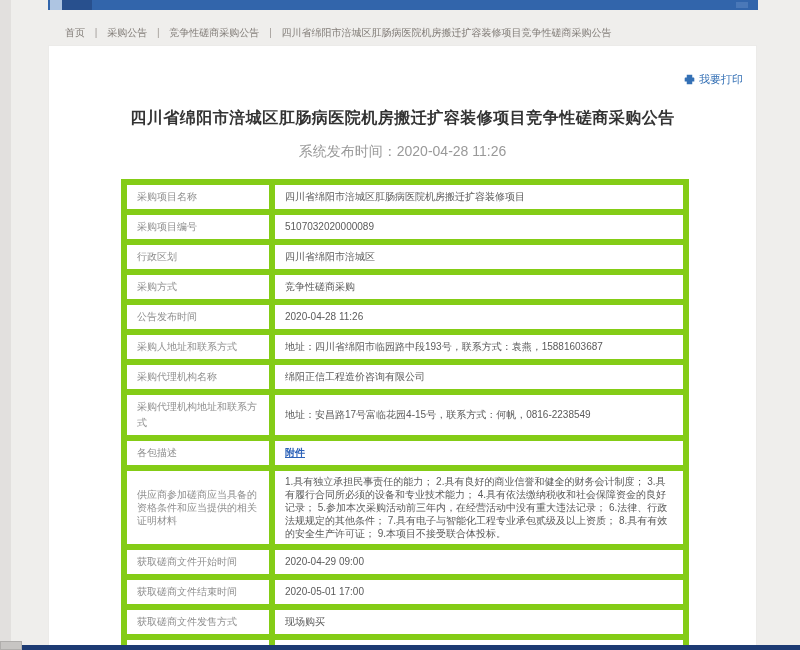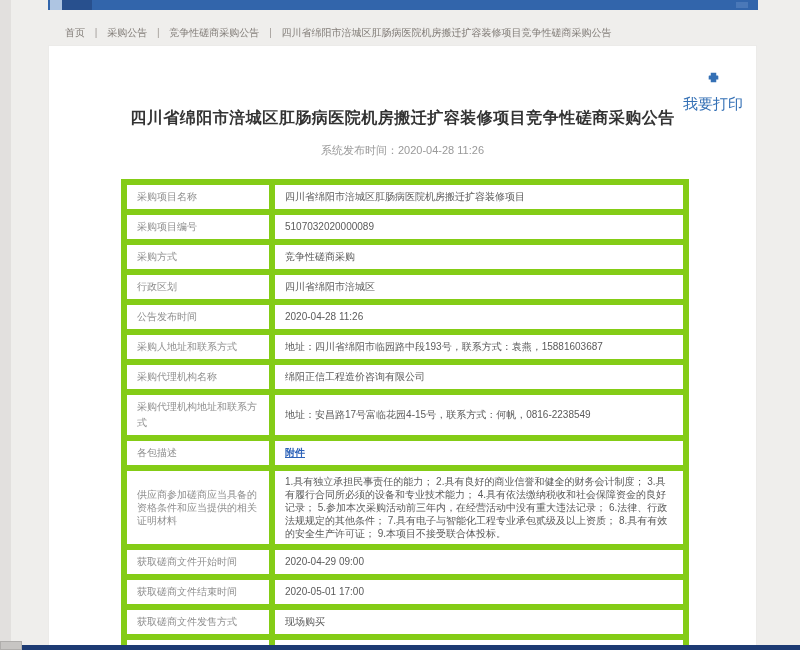--- a/index.html
+++ b/index.html
@@ -11,25 +11,25 @@
   .topbar-logo{position:absolute;left:2px;top:0;width:12px;height:10px;background:#aec5e2;}
   .topbar-active{position:absolute;left:14px;top:0;width:30px;height:10px;background:#28508e;}
   .topbar-right-ic{position:absolute;right:10px;top:2px;width:12px;height:6px;background:#4a78b8;}
   
   .breadcrumb{position:absolute;left:65px;top:26px;font-size:10px;color:#827d78;white-space:nowrap;}
   .breadcrumb a{color:#827d78;text-decoration:none;}
   .breadcrumb .sep{margin:0 7px;color:#a09b96;}
   
   .panel{position:absolute;left:48px;top:45px;width:709px;height:605px;background:#ffffff;
          border:1px solid #ecebe9;box-sizing:border-box;}
-  .print-link{position:absolute;top:26px;right:13px;font-size:15px;color:#3470b5;
-              display:flex;align-items:center;gap:12px;cursor:pointer;text-decoration:none;flex-direction:column;}
+  .print-link{position:absolute;top:26px;right:13px;font-size:11px;color:#3470b5;
+              display:flex;align-items:center;gap:4px;cursor:pointer;text-decoration:none;}
   .page-title{position:absolute;top:62px;left:0;width:100%;text-align:center;
               font-size:16px;font-weight:bold;color:#333;letter-spacing:.5px;}
-  .pub-time{position:absolute;top:97px;left:0;width:100%;text-align:center;font-size:11px;color:#999;}
+  .pub-time{position:absolute;top:97px;left:0;width:100%;text-align:center;font-size:14px;color:#999;}
   
   .info-table{position:absolute;left:72px;top:133px;width:568px;border-collapse:collapse;table-layout:fixed;}
   .info-table td{border:6px solid #84cc16;font-size:10px;padding:4px 10px;line-height:16px;
                  vertical-align:middle;word-break:break-all;}
   .info-table td.lbl{color:#8f8f8f;background:#fff;}
   .info-table td.val{color:#5a5a5a;}
   .info-table tr.tall td{line-height:13px;padding:4px 10px;vertical-align:middle;}
   .attachment-link{color:#2d62b8;font-weight:bold;cursor:pointer;}
   
   .footer-bar{position:absolute;left:0;top:645px;width:800px;height:5px;background:#1d3b73;z-index:4;}
@@ -81,26 +81,26 @@
       <tbody>
         <tr>
           <td class="lbl">采购项目名称</td>
           <td class="val">四川省绵阳市涪城区肛肠病医院机房搬迁扩容装修项目</td>
         </tr>
         <tr>
           <td class="lbl">采购项目编号</td>
           <td class="val">5107032020000089</td>
         </tr>
         <tr>
+          <td class="lbl">行政区划</td>
+          <td class="val">四川省绵阳市涪城区</td>
+        </tr>
+        <tr>
           <td class="lbl">采购方式</td>
           <td class="val">竞争性磋商采购</td>
-        </tr>
-        <tr>
-          <td class="lbl">行政区划</td>
-          <td class="val">四川省绵阳市涪城区</td>
         </tr>
         <tr>
           <td class="lbl">公告发布时间</td>
           <td class="val">2020-04-28 11:26</td>
         </tr>
         <tr>
           <td class="lbl">采购人地址和联系方式</td>
           <td class="val">地址：四川省绵阳市临园路中段193号，联系方式：袁燕，15881603687</td>
         </tr>
         <tr>

